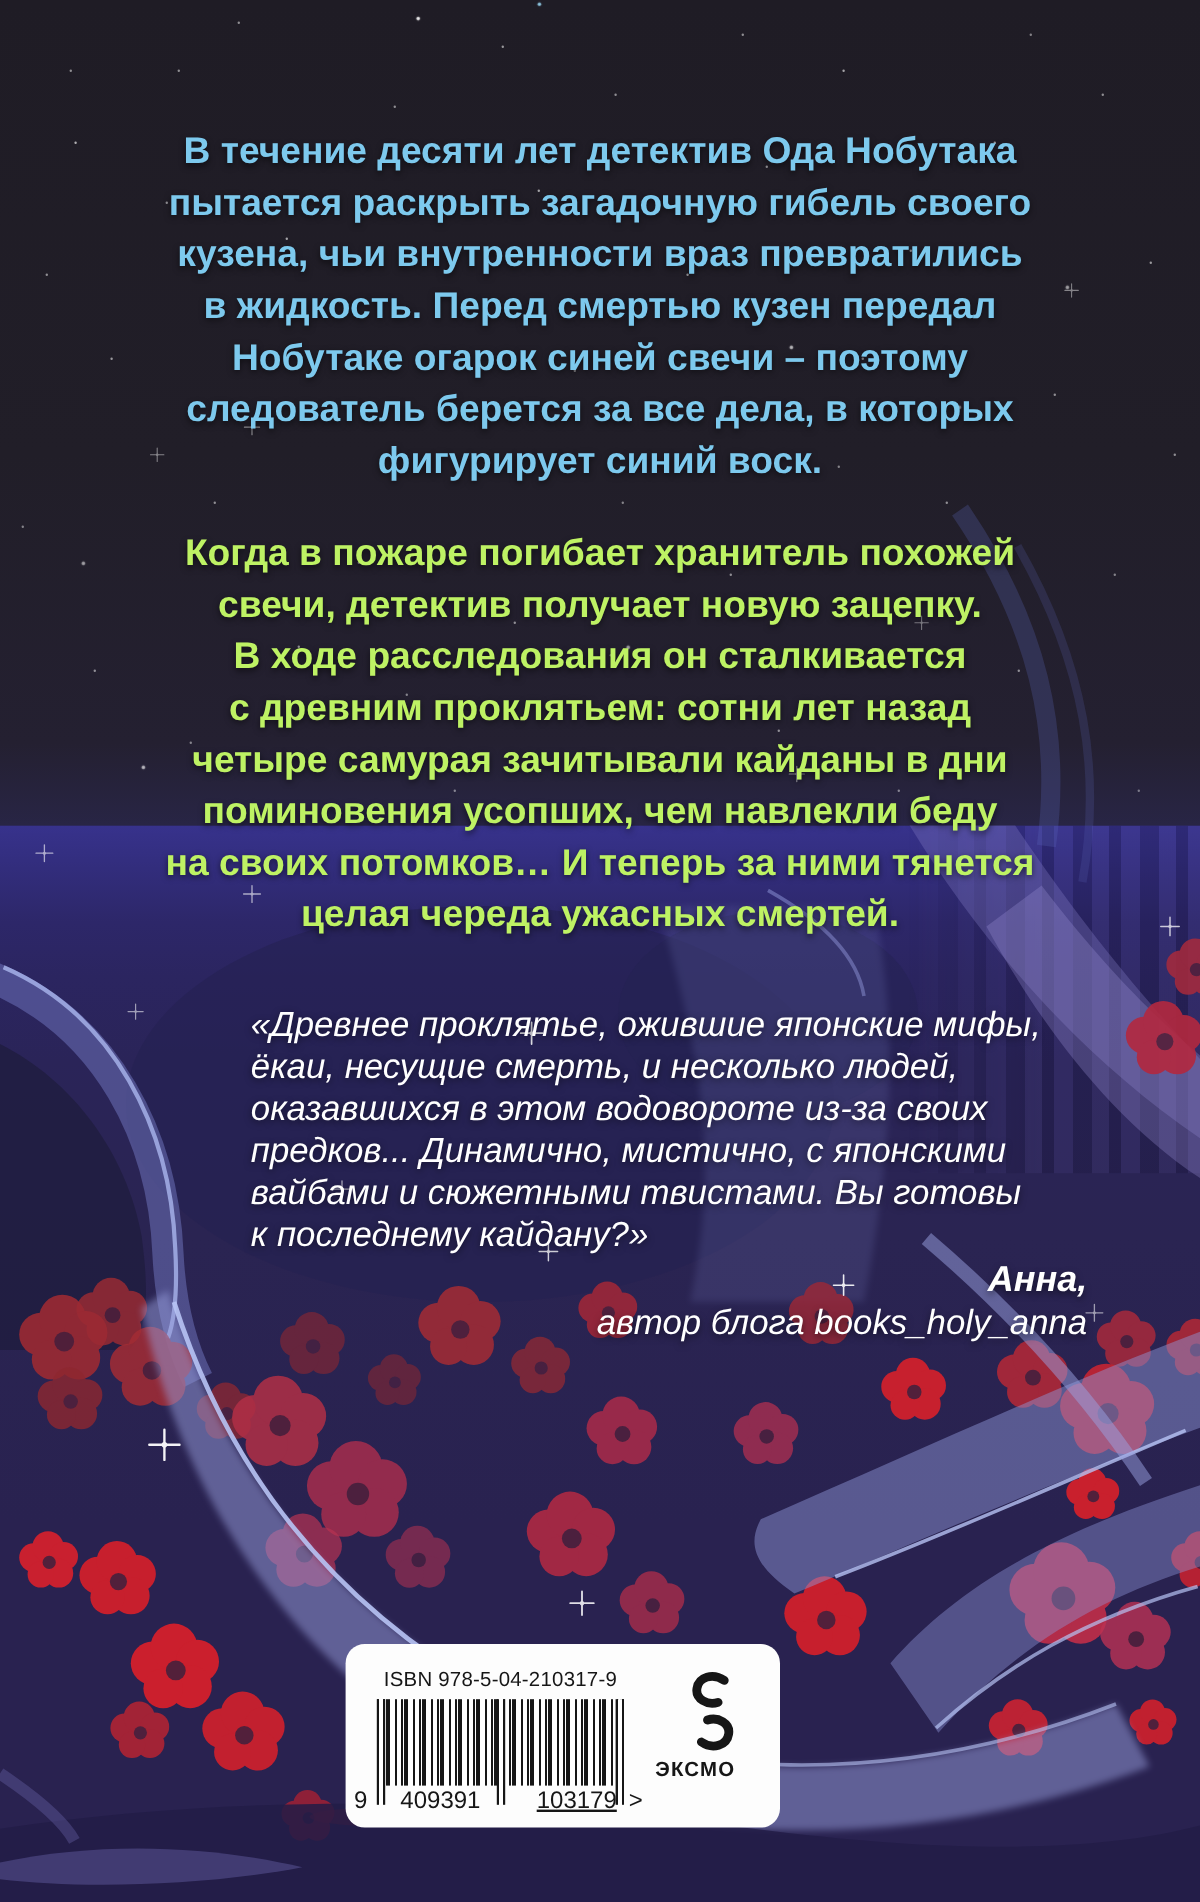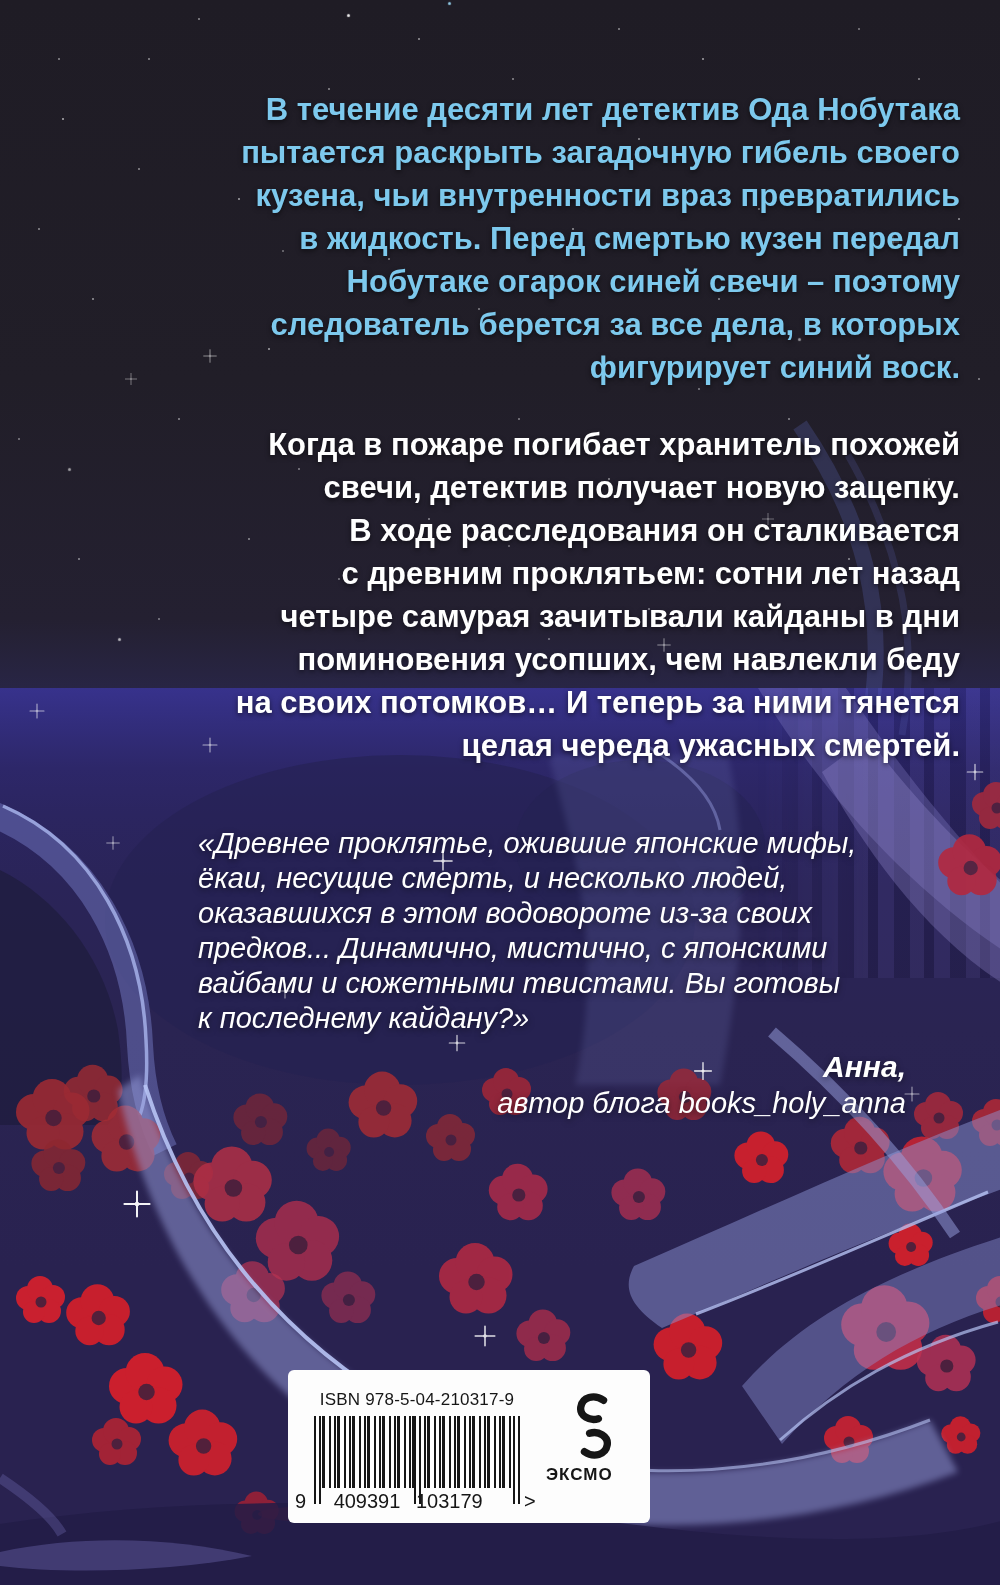--- a/index.html
+++ b/index.html
@@ -48,47 +48,47 @@
   
   .trunks{position:absolute;left:756px;top:688px;width:244px;height:290px;z-index:1;opacity:.6;
     background:repeating-linear-gradient(90deg, rgba(18,14,48,.38) 0 10px, rgba(96,86,168,.22) 10px 26px,
                rgba(18,14,48,.32) 26px 42px, rgba(120,110,190,.16) 42px 56px);
     -webkit-mask-image:linear-gradient(to left,#000 55%,transparent);
             mask-image:linear-gradient(to left,#000 55%,transparent);}
 
   .art{position:absolute;left:0;top:0;z-index:2;}
 
   
-  .syn{position:absolute;left:40px;right:40px;margin:0;text-align:right;white-space:pre-line;
+  .syn{position:absolute;left:40px;right:40px;margin:16px;text-align:center;white-space:pre-line;
        font-weight:700;font-size:31px;line-height:43px;z-index:4;
        text-shadow:0 2px 5px rgba(0,0,0,.55);}
   .p1{top:88px;color:#7dc9ed;}
-  .p2{top:423px;color:#ffffff;}
-  .quote{position:absolute;left:194px;top:822px;width:710px;margin:4px;z-index:4;
+  .p2{top:423px;color:#bef264;}
+  .quote{position:absolute;left:194px;top:822px;width:710px;margin:15px;z-index:4;
        font-style:italic;font-size:29px;line-height:35px;color:#ffffff;white-space:pre-line;
        text-shadow:0 2px 6px rgba(0,0,0,.5);}
   .attr{position:absolute;right:94px;top:1050px;text-align:right;z-index:4;color:#fff;
        text-shadow:0 2px 6px rgba(0,0,0,.5);}
   .attr .name{font-style:italic;font-weight:700;font-size:30px;line-height:34px;}
   .attr .role{font-style:italic;font-weight:400;font-size:29px;line-height:38px;}
 
   
   .bcbox{position:absolute;left:288px;top:1370px;width:362px;height:153px;z-index:5;
-         background:#fdfdfd;border-radius:6px;color:#161616;}
+         background:#fdfdfd;border-radius:16px;color:#161616;}
   .isbn{position:absolute;left:26px;top:20px;width:206px;text-align:center;
         font-size:17px;letter-spacing:.2px;}
   .bars{position:absolute;left:26px;top:46px;width:206px;height:72px;
         background:repeating-linear-gradient(90deg,#161616 0 2px,#fff 2px 5px,#161616 5px 7px,
                    #fff 7px 8px,#161616 8px 11px,#fff 11px 15px);}
   .guard{position:absolute;top:46px;width:7px;height:88px;
         background:repeating-linear-gradient(90deg,#161616 0 2px,#fff 2px 5px,#161616 5px 7px);}
   .g1{left:26px;} .g2{left:126px;} .g3{left:225px;}
   .digits{position:absolute;top:120px;left:0;width:260px;height:24px;font-size:20px;}
   .digits span{position:absolute;top:0;}
-  .d0{left:7px;} .d1{left:36px;width:86px;text-align:center;} .d2{left:128px;width:86px;text-align:left;}
+  .d0{left:7px;} .d1{left:36px;width:86px;text-align:center;} .d2{left:140px;width:86px;text-align:right;text-decoration:underline;}
   .d3{left:236px;}
   .logo{position:absolute;left:258px;top:22px;width:96px;}
   .logo svg{display:block;margin:0 auto;}
   .pubname{margin-top:5px;font-weight:700;font-size:17px;letter-spacing:1px;}
 </style>
 </head>
 <body>
 
 <div class="cover">
 

